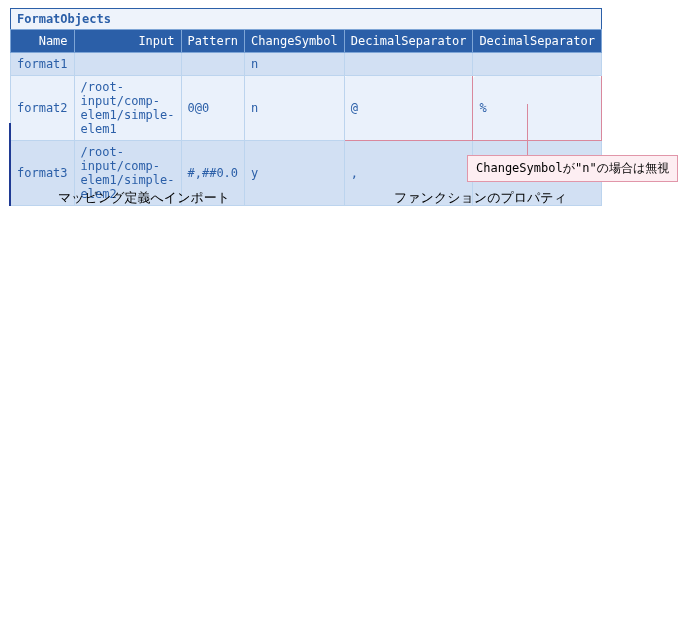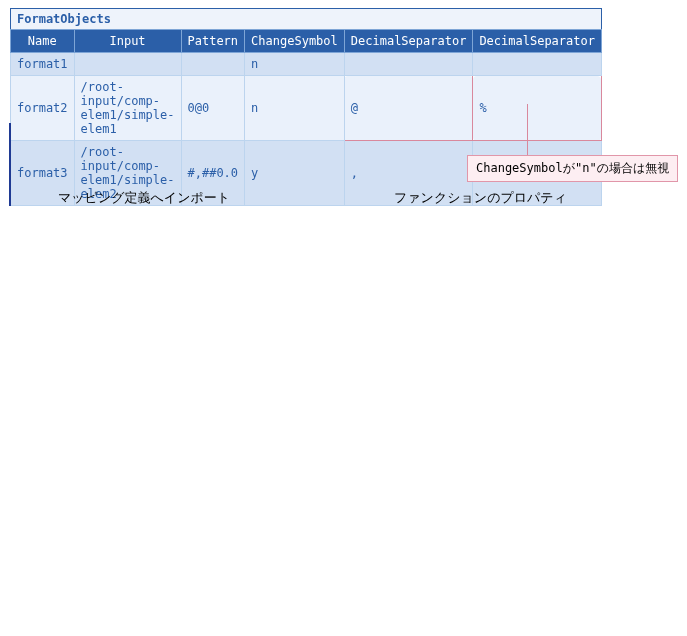--- a/index.html
+++ b/index.html
@@ -1,20 +1,20 @@
 <!DOCTYPE html>
 <html><head>
 <meta charset="utf-8">
 <style>
 * { box-sizing: border-box; margin: 0; padding: 0; }
 body { font-family: "MS Gothic", monospace; font-size: 12px; background: #fff; width: 687px; position: relative; }
 
 .format-table { border: 1px solid #2b5fa8; width: 544px; margin: 8px 0 0 10px; border-collapse: collapse; }
 .format-table caption { text-align: left; background: #eef3fb; color: #2b5fa8; font-weight: bold; padding: 3px 6px; border-top: 1px solid #2b5fa8; border-left: 1px solid #2b5fa8; border-right: 1px solid #2b5fa8; }
-.format-table th { background: #2b5fa8; color: #fff; text-align: center; padding: 4px 6px; font-weight: normal; border: 1px solid #7ea5d6; }
+.format-table th { background: #2b5fa8; color: #fff; text-align: right; padding: 4px 6px; font-weight: normal; border: 1px solid #7ea5d6; }
 .format-table td { padding: 4px 6px; border: 1px solid #bcd4ee; color: #2b5fa8; }
 .row-odd td { background: #d2e0f3; }
 .row-even td { background: #eaf1fb; }
 .highlight { border: 1px solid #d9889c !important; border-radius: 4px; }
 
 .callout { position: absolute; left: 467px; top: 155px; background: #fdeef2; border: 1px solid #e196a9; padding: 4px 8px; color: #000; font-size: 12px; }
 .callout-line { position: absolute; left: 527px; top: 104px; width: 1px; height: 52px; background: #d9889c; }
 
 .section-label { position: absolute; color: #000; font-size: 13px; }
 .lbl-mapping { left: 58px; top: 189px; }

